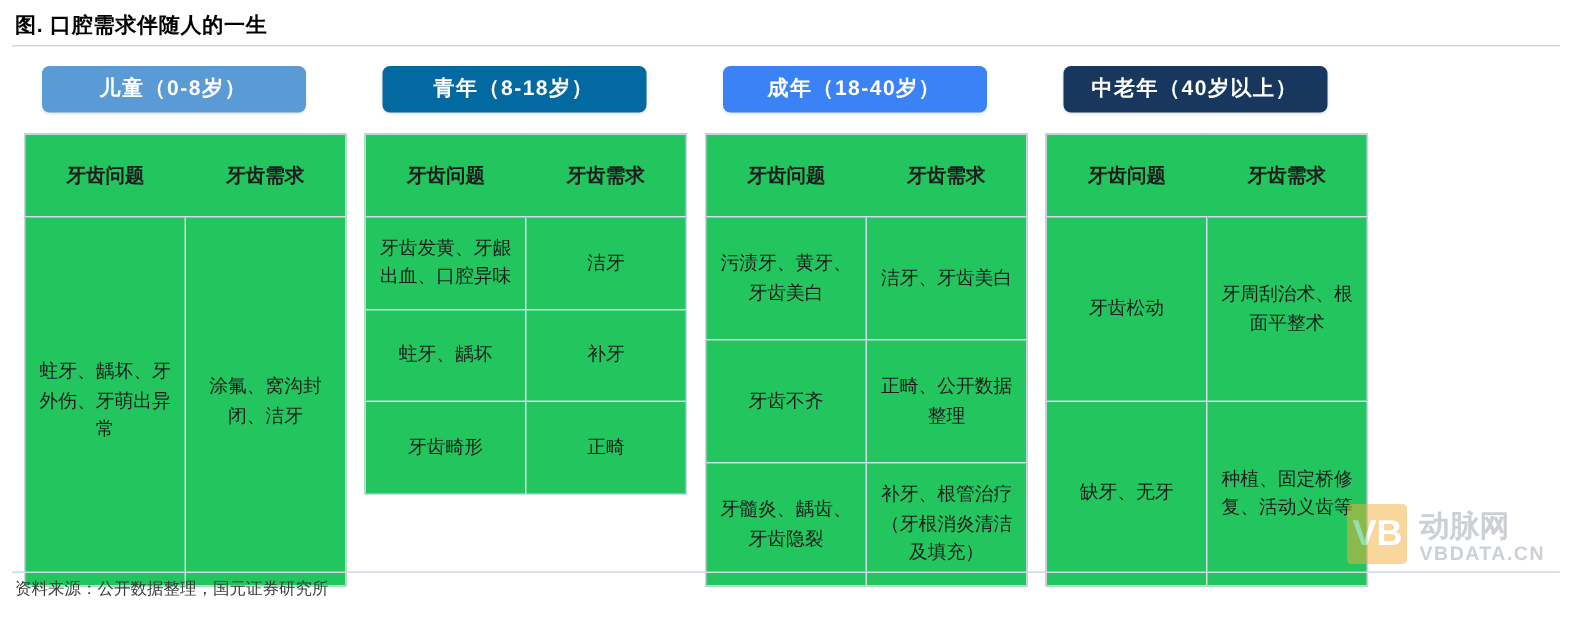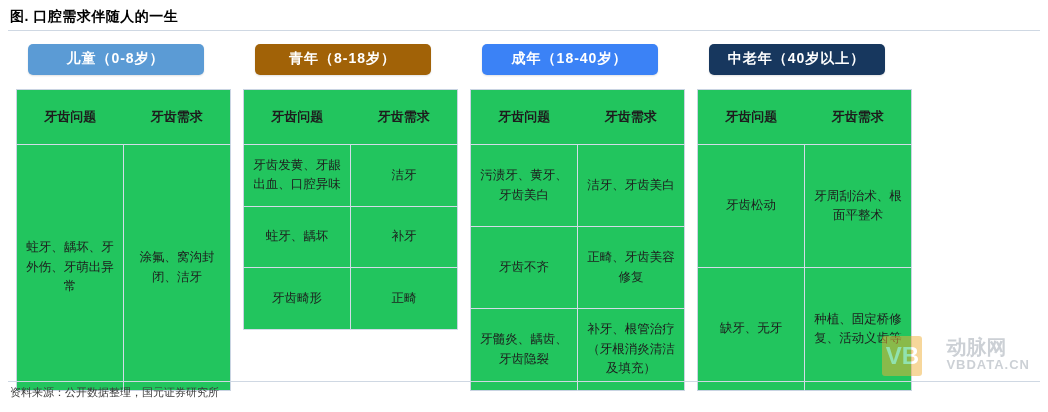--- a/index.html
+++ b/index.html
@@ -108,22 +108,22 @@
   .group-table .outer-left { border-left: none; }
   .group-table .outer-right { border-right: none; }
   .group-table tr.last-row td { border-bottom: none; }
 
   
   #watermark {
     position: absolute;
     right: 18px;
     bottom: 36px;
     display: flex;
-    align-items: flex-start;
-    gap: 24px;
+    align-items: flex-end;
+    gap: 8px;
     opacity: 0.5;
   }
   #watermark .wm-logo {
     width: 40px;
     height: 40px;
     background: #f0b03a;
     color: #ffffff;
     font-weight: bold;
     font-size: 24px;
     display: flex;
@@ -166,21 +166,21 @@
         </thead>
         <tbody>
           <tr class="last-row" style="height: 246px;">
             <td class="outer-left">蛀牙、龋坏、牙外伤、牙萌出异常</td>
             <td class="outer-right">涂氟、窝沟封闭、洁牙</td>
           </tr>
         </tbody>
       </table>
     </div>
     <div class="group">
-      <div class="group-badge" style="background: #a16207;">青年（8-18岁）</div>
+      <div class="group-badge" style="background: #0369a1;">青年（8-18岁）</div>
       <table class="group-table">
         <thead>
           <tr>
             <th class="outer-left">牙齿问题</th>
             <th class="outer-right">牙齿需求</th>
           </tr>
         </thead>
         <tbody>
           <tr style="height: 61.5px;">
             <td class="outer-left">牙齿发黄、牙龈出血、口腔异味</td>
@@ -206,21 +206,21 @@
             <th class="outer-right">牙齿需求</th>
           </tr>
         </thead>
         <tbody>
           <tr style="height: 82px;">
             <td class="outer-left">污渍牙、黄牙、牙齿美白</td>
             <td class="outer-right">洁牙、牙齿美白</td>
           </tr>
           <tr style="height: 82px;">
             <td class="outer-left">牙齿不齐</td>
-            <td class="outer-right">正畸、牙齿美容修复</td>
+            <td class="outer-right">正畸、公开数据整理</td>
           </tr>
           <tr class="last-row" style="height: 82px;">
             <td class="outer-left">牙髓炎、龋齿、牙齿隐裂</td>
             <td class="outer-right">补牙、根管治疗（牙根消炎清洁及填充）</td>
           </tr>
         </tbody>
       </table>
     </div>
     <div class="group">
       <div class="group-badge" style="background: rgb(23, 55, 94);">中老年（40岁以上）</div>

